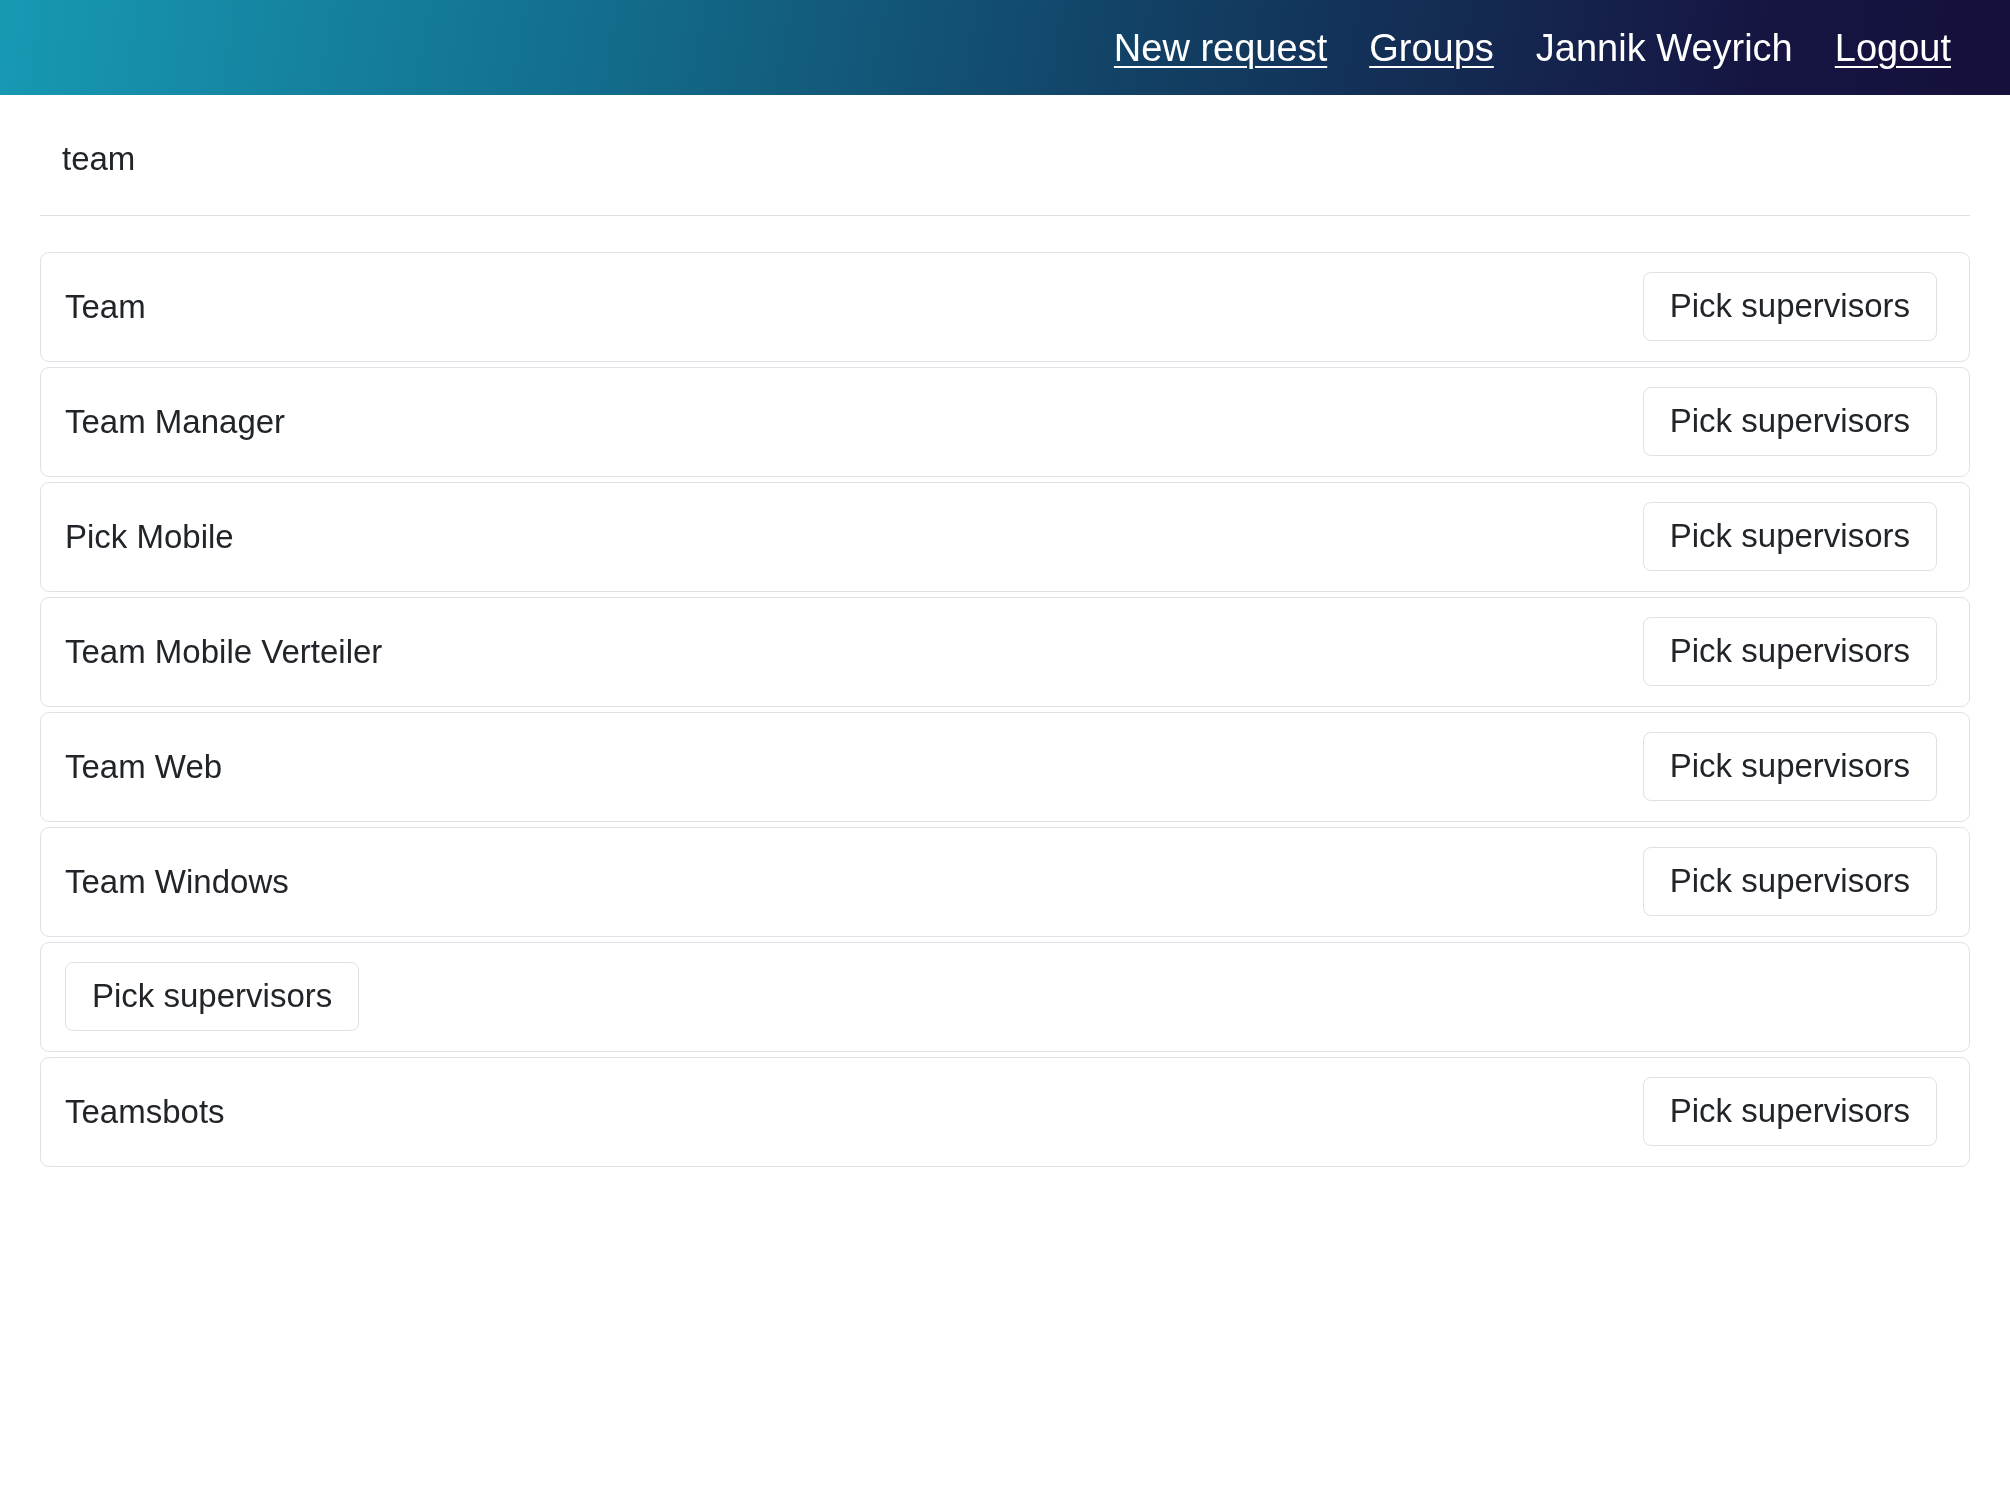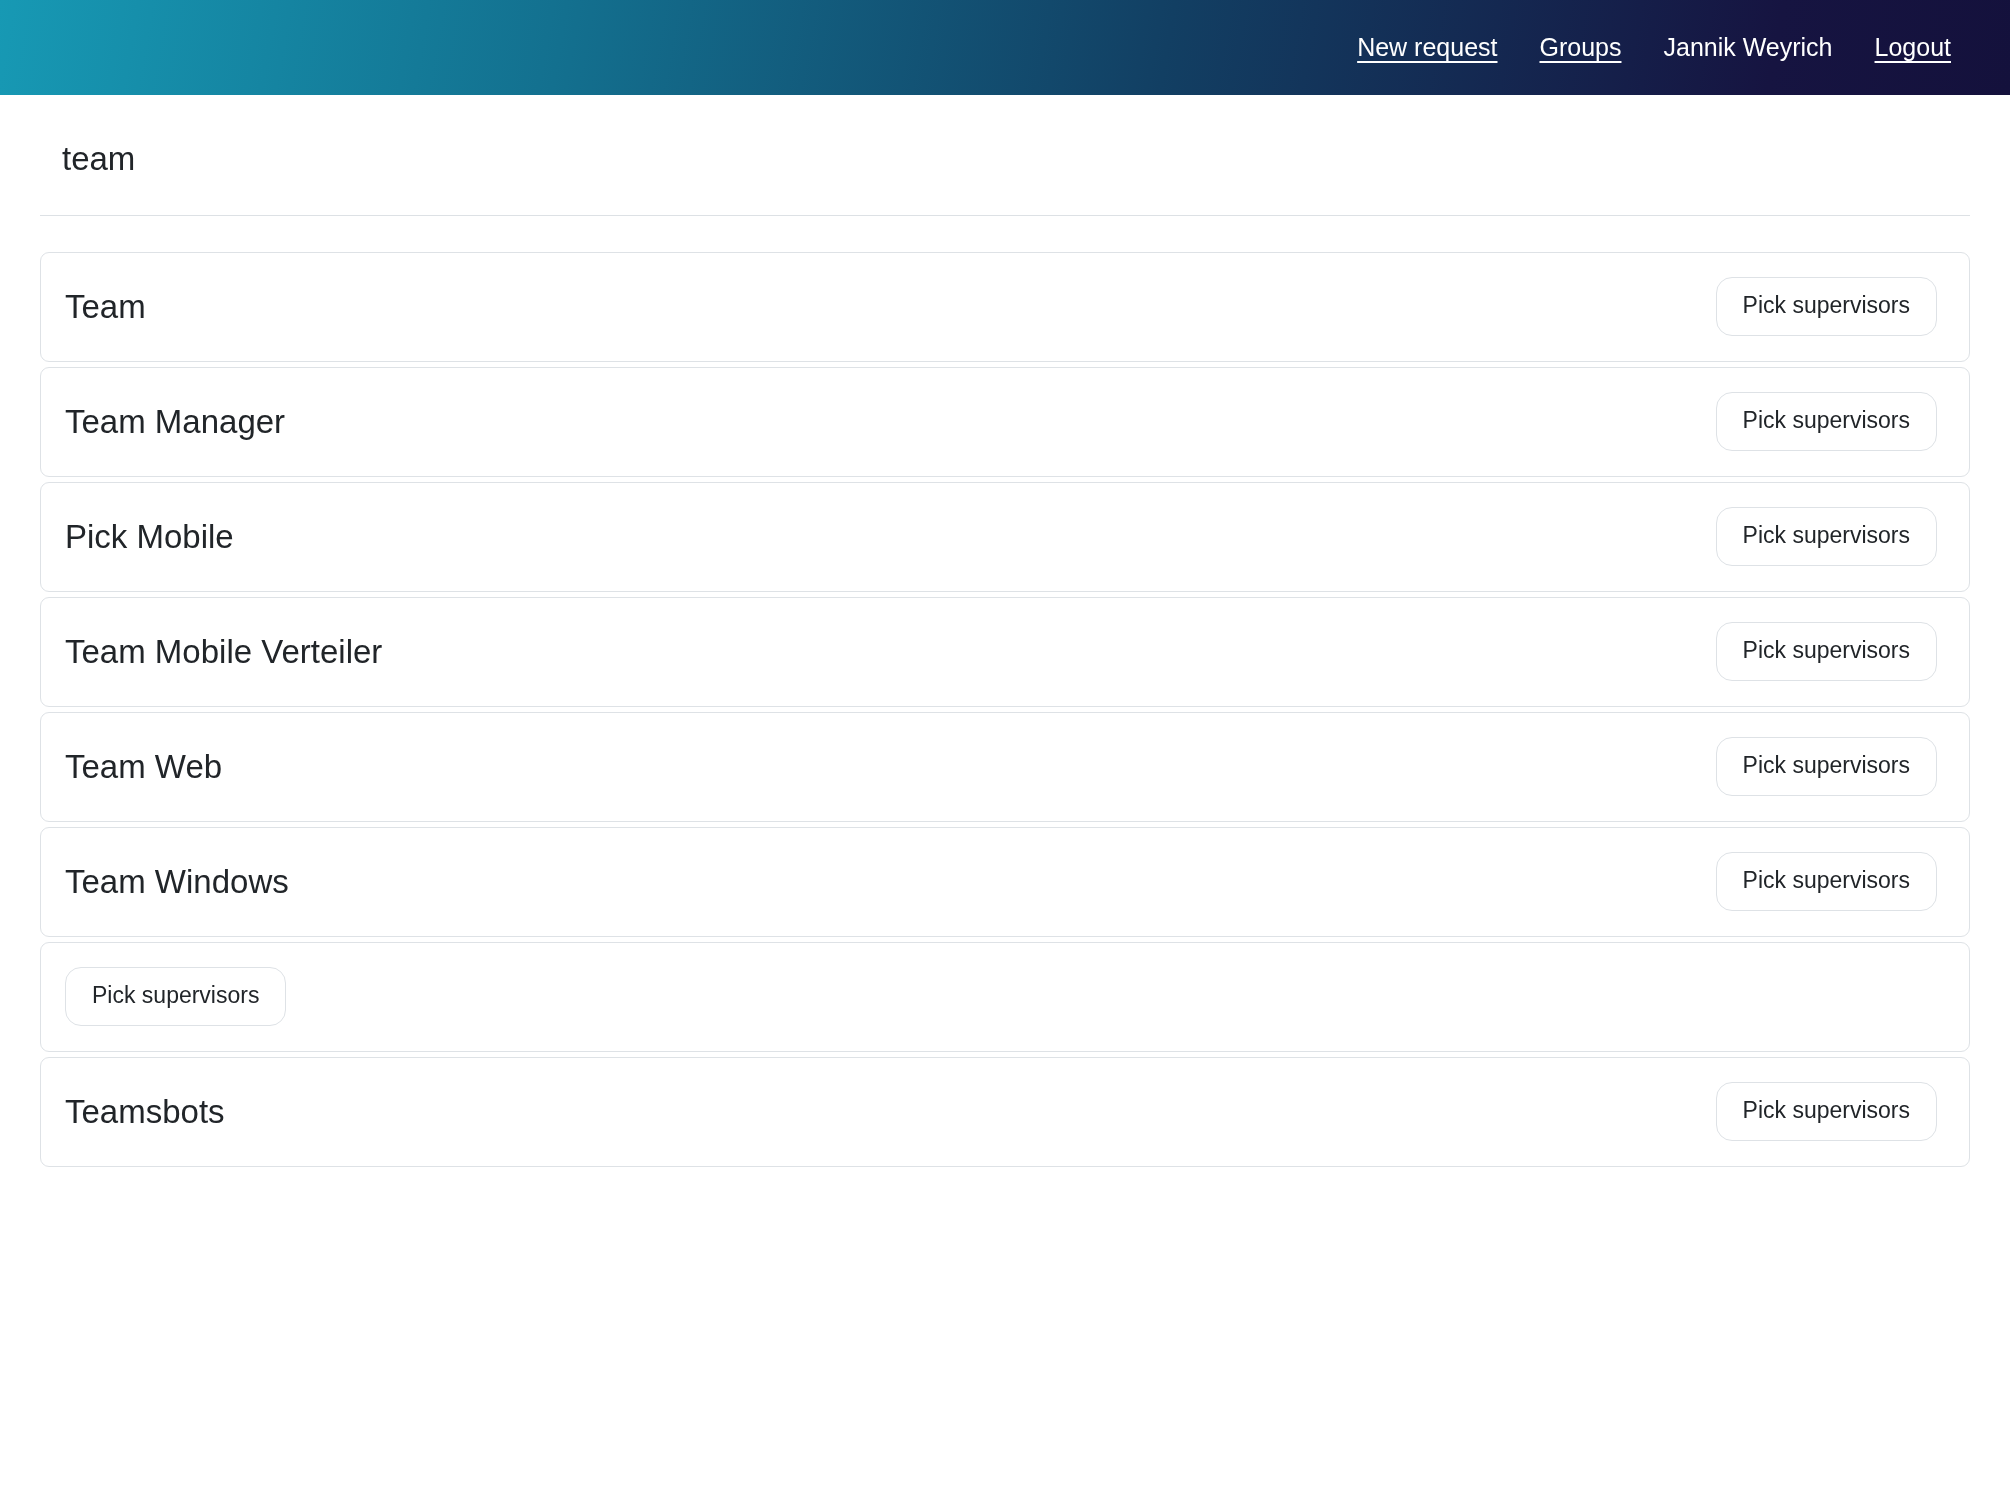--- a/index.html
+++ b/index.html
@@ -37,21 +37,21 @@
     display: flex;
     align-items: center;
     gap: 0px;
     list-style: none;
     margin: 0;
     padding: 0;
   }
 
   .nav-item {
     color: #ffffff;
-    font-size: 25px;
+    font-size: 38px;
     line-height: 1;
     padding: 0 21px;
     white-space: nowrap;
     text-decoration: underline;
     text-underline-offset: 5px;
     text-decoration-thickness: 2px;
     cursor: pointer;
   }
   .nav-item.plain {
     text-decoration: none;
@@ -105,26 +105,26 @@
 
   .group-name {
     font-size: 33px;
     line-height: 1.2;
     color: #212529;
     white-space: nowrap;
   }
 
   .pick-btn {
     font-family: "Liberation Sans", sans-serif;
-    font-size: 23px;
+    font-size: 33px;
     line-height: 1;
     color: #212529;
     background: #ffffff;
     border: 1px solid #dee2e6;
-    border-radius: 16px;
+    border-radius: 8px;
     padding: 16px 26px 18px 26px;
     cursor: pointer;
     white-space: nowrap;
   }
 </style>
 </head>
 <body>
 
 <div class="page">
 

